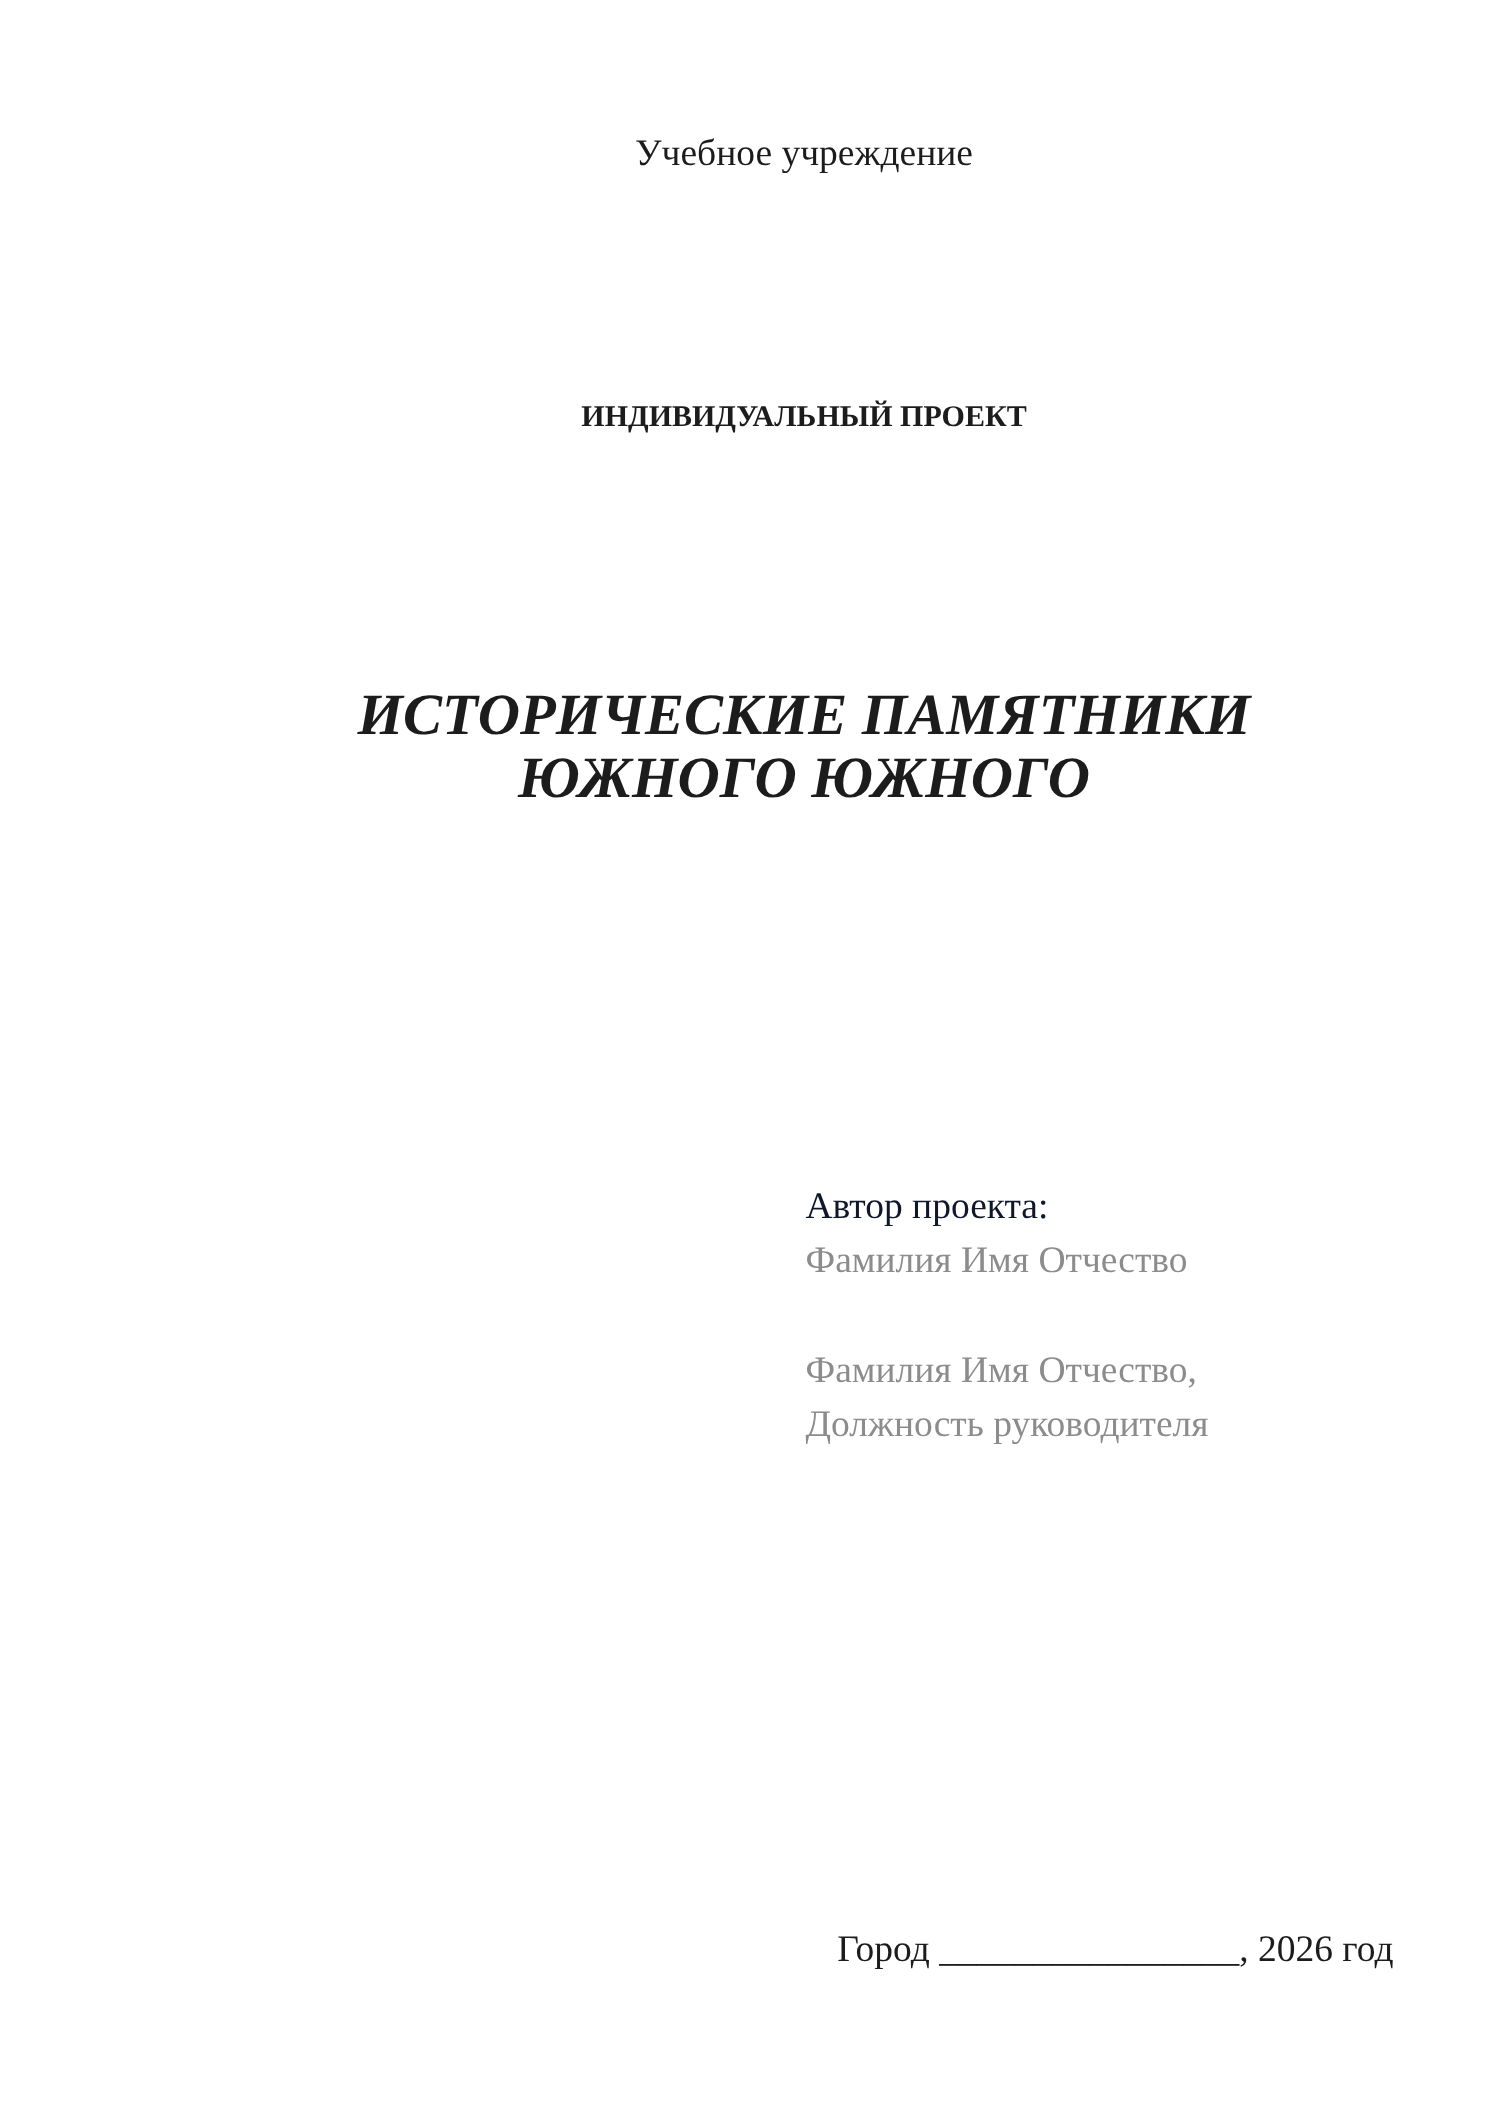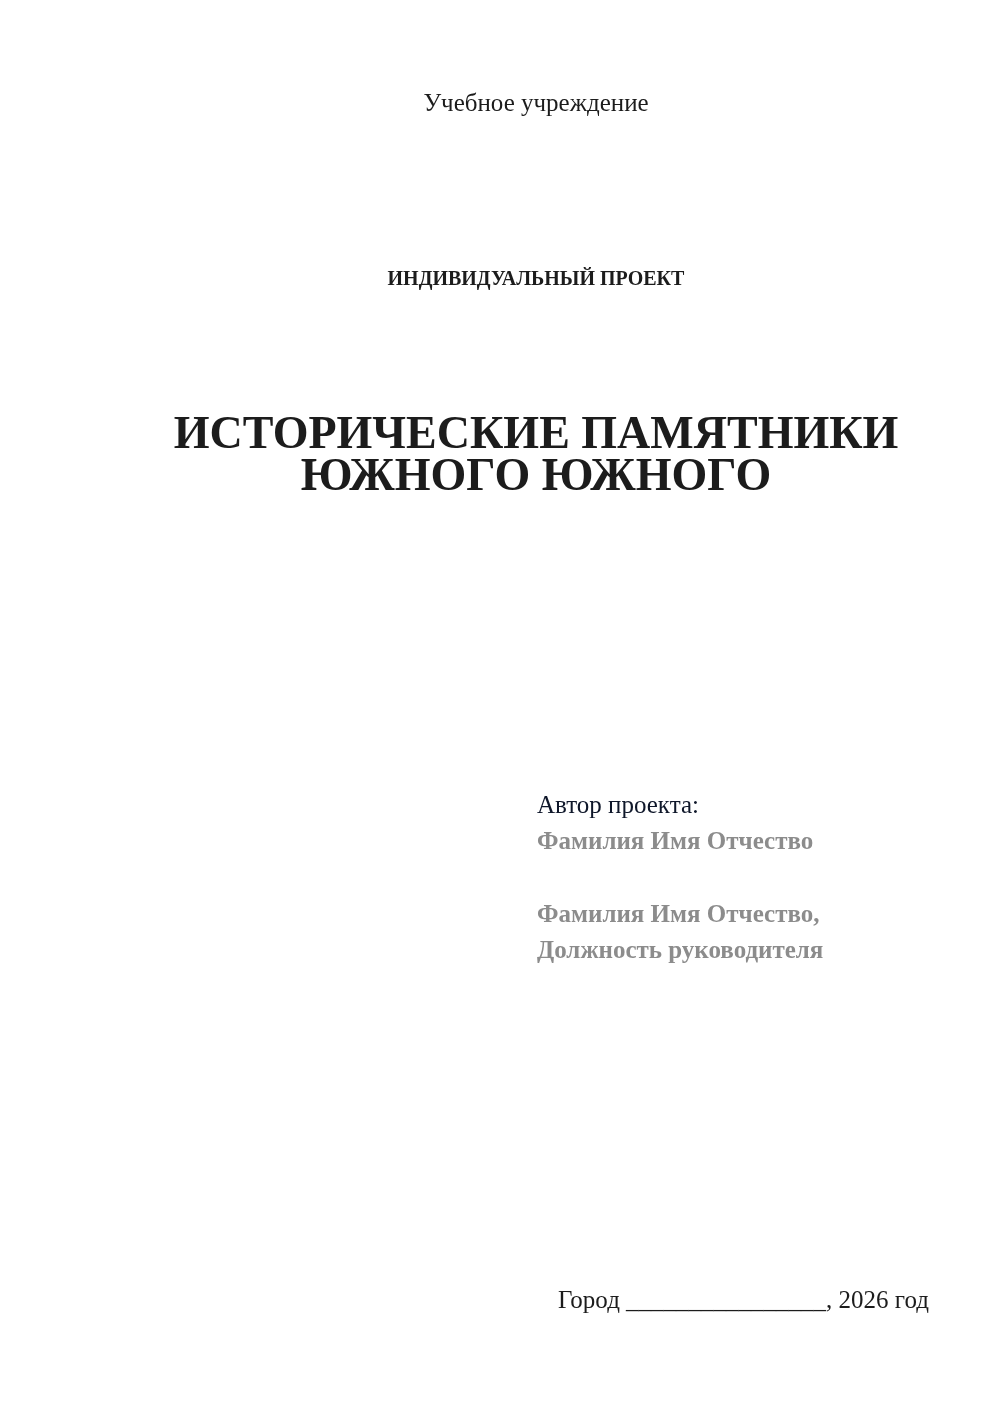--- a/index.html
+++ b/index.html
@@ -26,38 +26,39 @@
     font-size: 25px;
     line-height: 30px;
   }
   .project-type {
     top: 262px;
     font-size: 20px;
     font-weight: bold;
     line-height: 32px;
   }
   .main-title {
-    top: 412px;
-    font-size: 46px;
+    top: 456px;
+    font-size: 39px;
     font-weight: bold;
     line-height: 42px;
+    font-style: italic;
   }
   .credits-block {
     position: absolute;
     left: 537px;
     top: 787px;
     text-align: left;
     font-size: 25px;
     line-height: 36px;
   }
   .credits-group + .credits-group {
     margin-top: 37px;
   }
   .credit-label { color: #0f172a; }
-  .credit-placeholder { color: #8c8c8c; font-weight: bold; }
+  .credit-placeholder { color: #8c8c8c; }
   .footer-line {
     top: 1284px;
     font-size: 25px;
     line-height: 32px;
     text-align: right;
   }
 </style>
 </head>
 <body>
 

